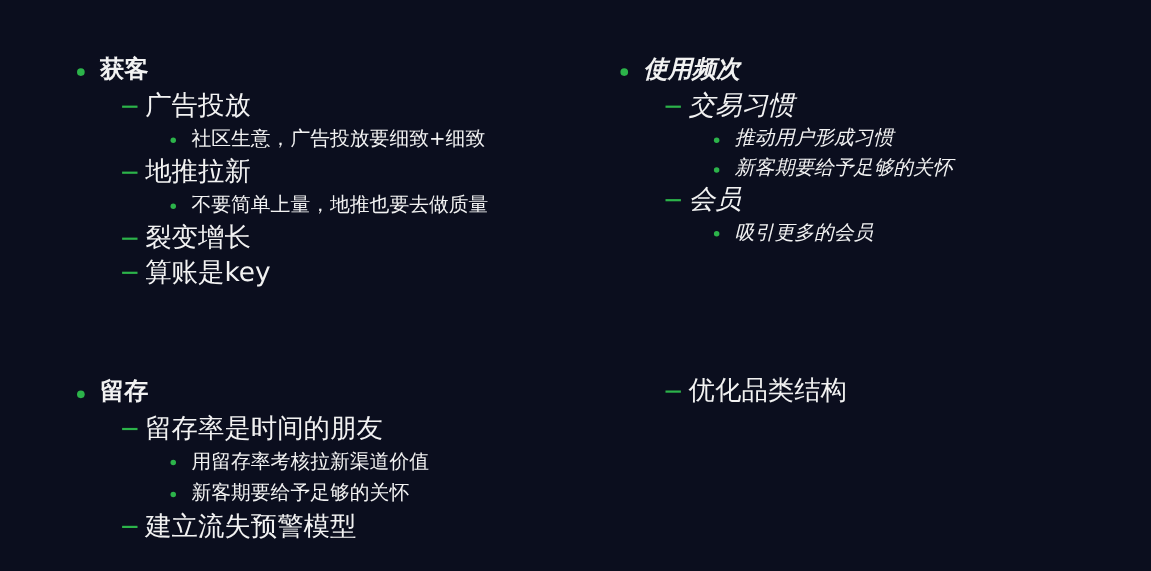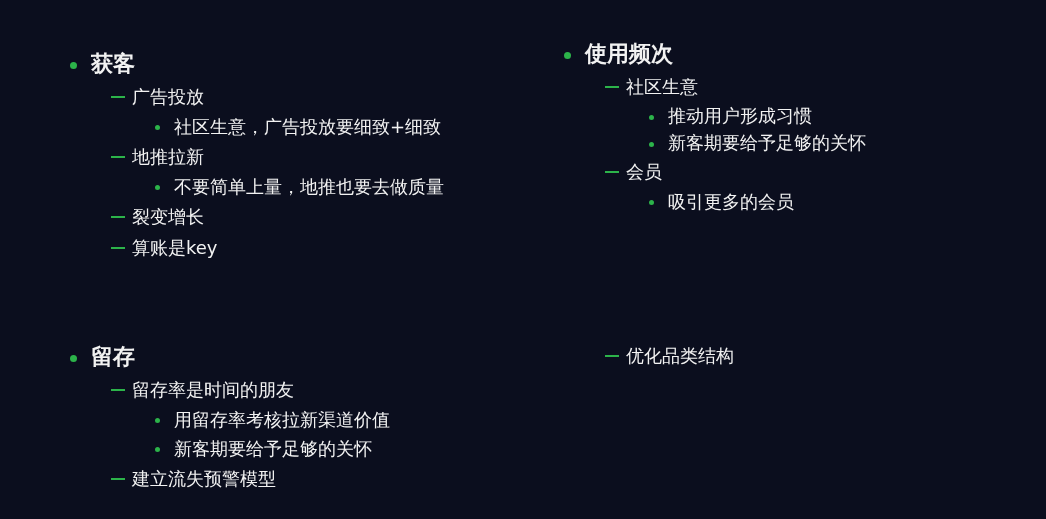--- a/index.html
+++ b/index.html
@@ -1,41 +1,41 @@
 <!DOCTYPE html>
 <html><head>
 <meta charset="utf-8">
 <style>
   html,body{margin:0;padding:0;}
   body{width:1046px;height:519px;background:#0b0e1e;overflow:hidden;position:relative;
     font-family:"DejaVu Sans","Liberation Sans",sans-serif;color:#f2f2f2;}
   .quad{position:absolute;}
   .l1{position:relative;font-size:22px;font-weight:bold;height:34px;line-height:34px;padding-left:21px;}
   .l1 .mk{position:absolute;left:0;top:15px;width:7px;height:7px;border-radius:50%;background:#2cb34a;}
-  .l2{position:relative;font-size:18px;height:31px;line-height:31px;padding-left:62px;}
+  .l2{position:relative;font-size:24px;height:31px;line-height:31px;padding-left:62px;}
   .l2 .mk{position:absolute;left:41px;top:15px;width:14px;height:2px;background:#2cb34a;}
   .l3{position:relative;font-size:18px;height:29px;line-height:29px;padding-left:104px;}
   .l3 .mk{position:absolute;left:85px;top:13px;width:5px;height:5px;border-radius:50%;background:#2cb34a;}
 </style>
 </head>
 <body>
 
 <div class="quad" style="left:70px;top:47px;">
   <div class="l1"><span class="mk"></span><span>获客</span></div>
   <div class="l2"><span class="mk"></span><span>广告投放</span></div>
   <div class="l3"><span class="mk"></span><span>社区生意，广告投放要细致+细致</span></div>
   <div class="l2"><span class="mk"></span><span>地推拉新</span></div>
   <div class="l3"><span class="mk"></span><span>不要简单上量，地推也要去做质量</span></div>
   <div class="l2"><span class="mk"></span><span>裂变增长</span></div>
   <div class="l2"><span class="mk"></span><span>算账是key</span></div>
 </div>
 
-<div class="quad" style="left:564px;top:37px;">
+<div class="quad" style="left:564px;top:47px;font-style:italic;">
   <div class="l1"><span class="mk"></span><span>使用频次</span></div>
-  <div class="l2"><span class="mk"></span><span>社区生意</span></div>
+  <div class="l2"><span class="mk"></span><span>交易习惯</span></div>
   <div class="l3" style="height:27px;line-height:27px;"><span class="mk"></span><span>推动用户形成习惯</span></div>
   <div class="l3" style="height:27px;line-height:27px;"><span class="mk"></span><span>新客期要给予足够的关怀</span></div>
   <div class="l2"><span class="mk"></span><span>会员</span></div>
   <div class="l3"><span class="mk"></span><span>吸引更多的会员</span></div>
 </div>
 
 <div class="quad" style="left:70px;top:340px;">
   <div class="l1"><span class="mk"></span><span>留存</span></div>
   <div class="l2"><span class="mk"></span><span>留存率是时间的朋友</span></div>
   <div class="l3"><span class="mk"></span><span>用留存率考核拉新渠道价值</span></div>

